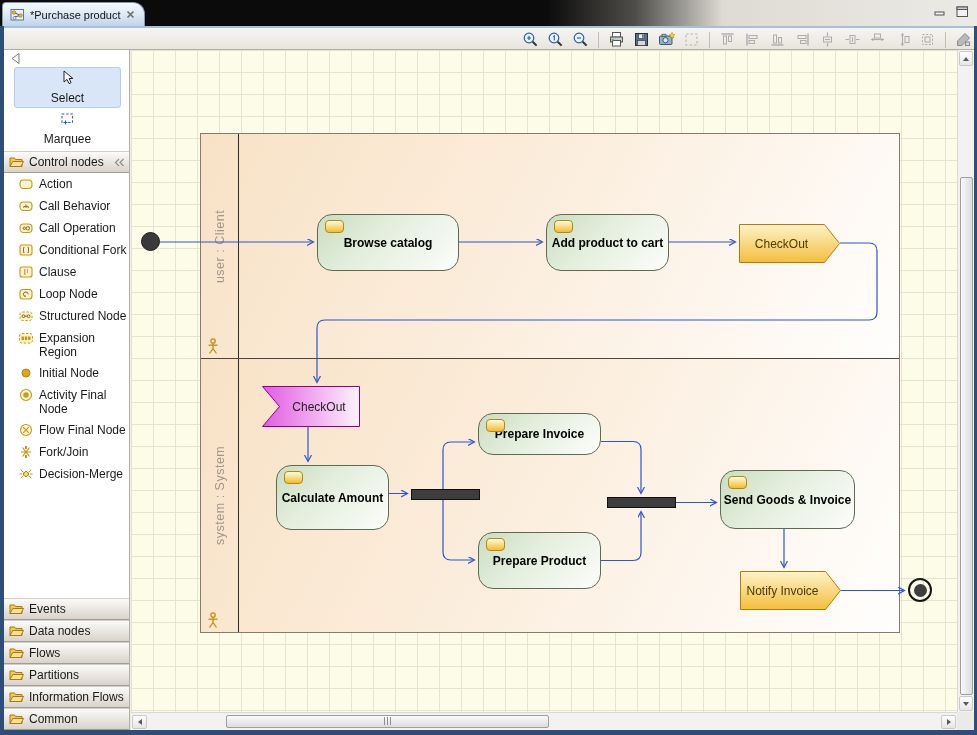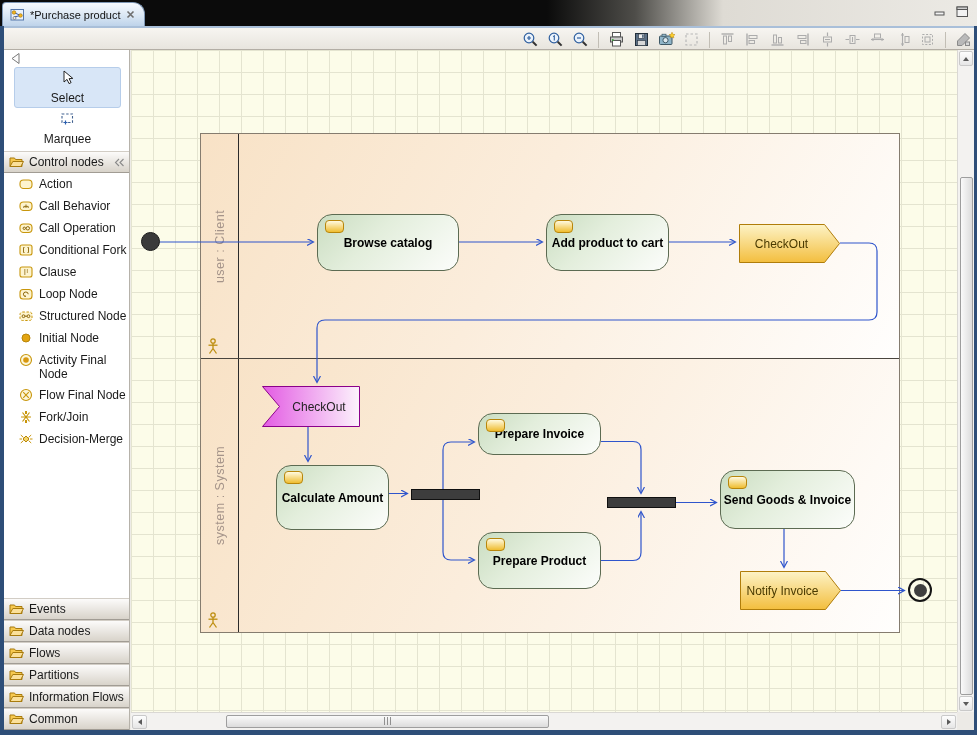--- a/index.html
+++ b/index.html
@@ -334,20 +334,31 @@
         <span>Loop Node</span>
         </div>
       <div class="pitem">
         <svg width="16" height="16" viewBox="0 0 16 16">
             <rect x="2" y="4" width="12" height="8.5" rx="2.5" fill="#FDF4CF" stroke="#C8960C" stroke-width="1" stroke-dasharray="2.4,1.6"></rect>
             <circle cx="5.5" cy="8.2" r="1.4" fill="none" stroke="#8B6508"></circle>
             <circle cx="10.5" cy="8.2" r="1.4" fill="none" stroke="#8B6508"></circle>
             <path d="M6.9,8.2 H9.1" stroke="#8B6508"></path>
           </svg>
         <span>Structured Node</span>
+        </div>
+      <div class="pitem">
+        <svg width="16" height="16" viewBox="0 0 16 16">
+            <rect x="1.5" y="3.5" width="13" height="9.5" rx="2.5" fill="#FDF4CF" stroke="#C8960C" stroke-width="1" stroke-dasharray="2.4,1.6"></rect>
+            <g fill="#C8960C">
+              <rect x="3.5" y="6.5" width="2.4" height="3.5"></rect>
+              <rect x="6.8" y="6.5" width="2.4" height="3.5"></rect>
+              <rect x="10.1" y="6.5" width="2.4" height="3.5"></rect>
+            </g>
+          </svg>
+        <span>Expansion Region</span>
         </div>
       <div class="pitem">
         <svg width="16" height="16" viewBox="0 0 16 16">
             <circle cx="8" cy="8" r="4" fill="#E3A512" stroke="#B8860B"></circle>
           </svg>
         <span>Initial Node</span>
         </div>
       <div class="pitem">
         <svg width="16" height="16" viewBox="0 0 16 16">
             <circle cx="8" cy="8" r="5.5" fill="#FDF6D8" stroke="#C8960C" stroke-width="1.1"></circle>

